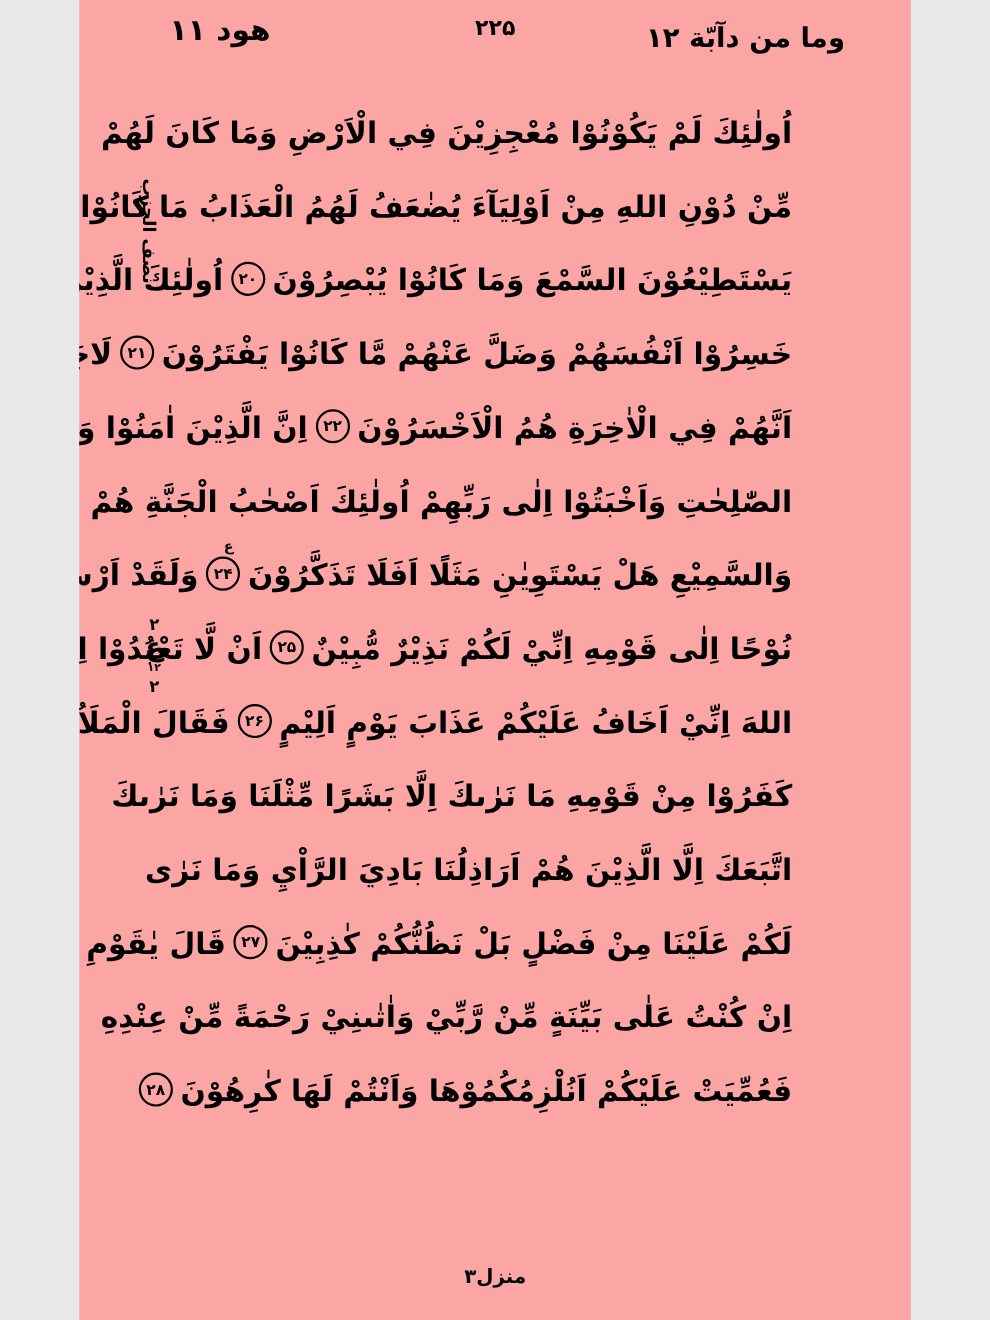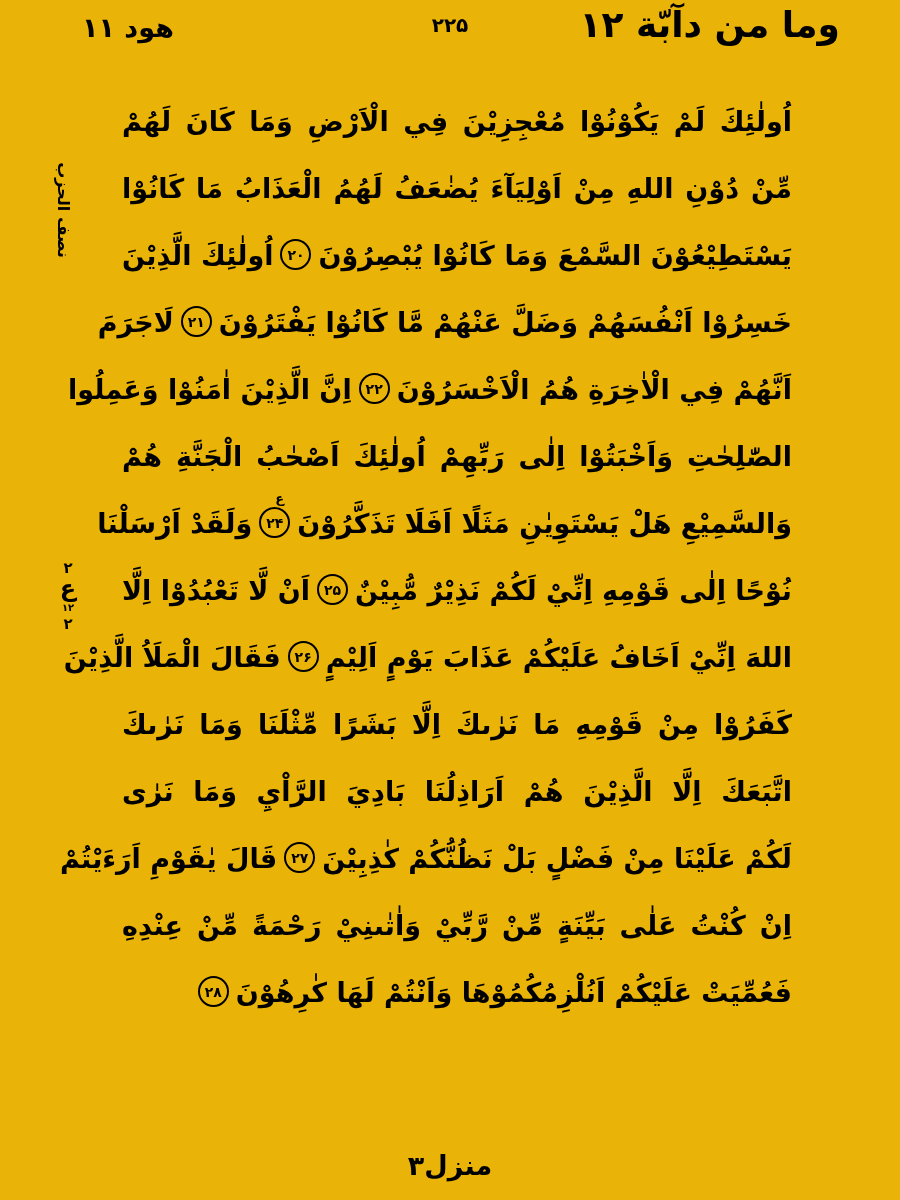--- a/index.html
+++ b/index.html
@@ -1,36 +1,36 @@
 <!DOCTYPE html>
 <html lang="ar" dir="rtl"><head>
 <meta charset="utf-8">
 <style>
   html,body{margin:0;padding:0;background:#e8e8e8;}
   .page{
     position:relative;
-    width:900px;height:1200px;
-    background:#eab308;
+    width:756px;height:1200px;
+    background:#fca5a5;
     color:#000;
     font-family:"DejaVu Sans", sans-serif;
     overflow:hidden;
     margin:0 auto;
   }
   
   .hdr-surah{
     position:absolute;top:12px;left:82px;
     font-size:27px;font-weight:bold;direction:rtl;
   }
   .hdr-page{
     position:absolute;top:13px;left:50%;transform:translateX(-50%);
     font-size:20px;font-weight:bold;
   }
   .hdr-juz{
-    position:absolute;top:4px;right:60px;
-    font-size:36px;font-weight:bold;direction:rtl;
+    position:absolute;top:20px;right:60px;
+    font-size:25px;font-weight:bold;direction:rtl;
   }
   
   .text-block{
     position:absolute;top:88px;right:108px;left:122px;
     direction:rtl;
   }
   .qline{
     height:67px;line-height:67px;
     font-size:27px;font-weight:bold;
     white-space:nowrap;
@@ -67,21 +67,21 @@
     display:flex;flex-direction:column;align-items:center;
     font-weight:bold;direction:rtl;
   }
   .ruku-mark .rk-top{font-size:15px;line-height:16px;}
   .ruku-mark .rk-ain{font-size:24px;line-height:24px;}
   .ruku-mark .rk-mid{font-size:10px;line-height:15px;}
   .ruku-mark .rk-bottom{font-size:15px;line-height:18px;}
   
   .footer-manzil{
     position:absolute;top:1150px;left:50%;transform:translateX(-50%);
-    font-size:27px;font-weight:bold;direction:rtl;
+    font-size:18px;font-weight:bold;direction:rtl;
   }
 </style>
 </head>
 <body>
 
 <div class="page">
 
   <div class="hdr-surah">هود ۱۱</div>
 
   <div class="hdr-page">۲۲۵</div>

